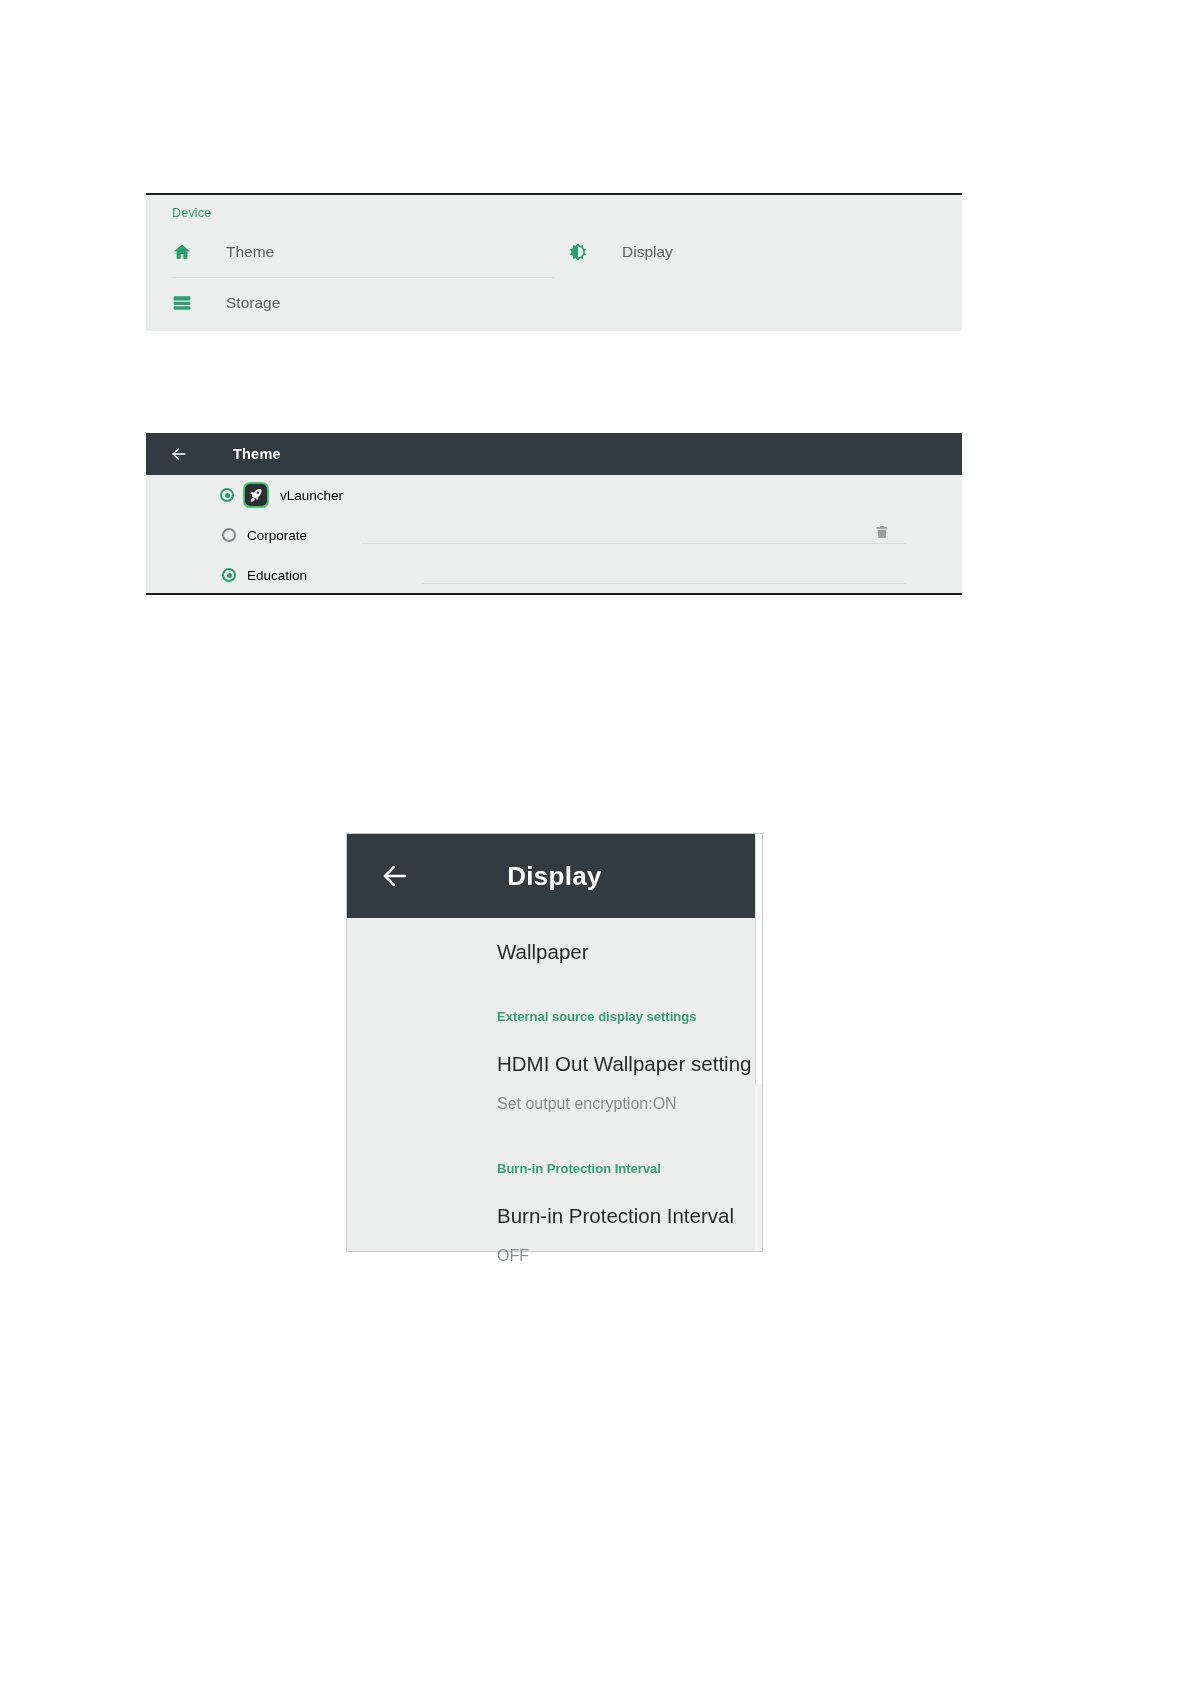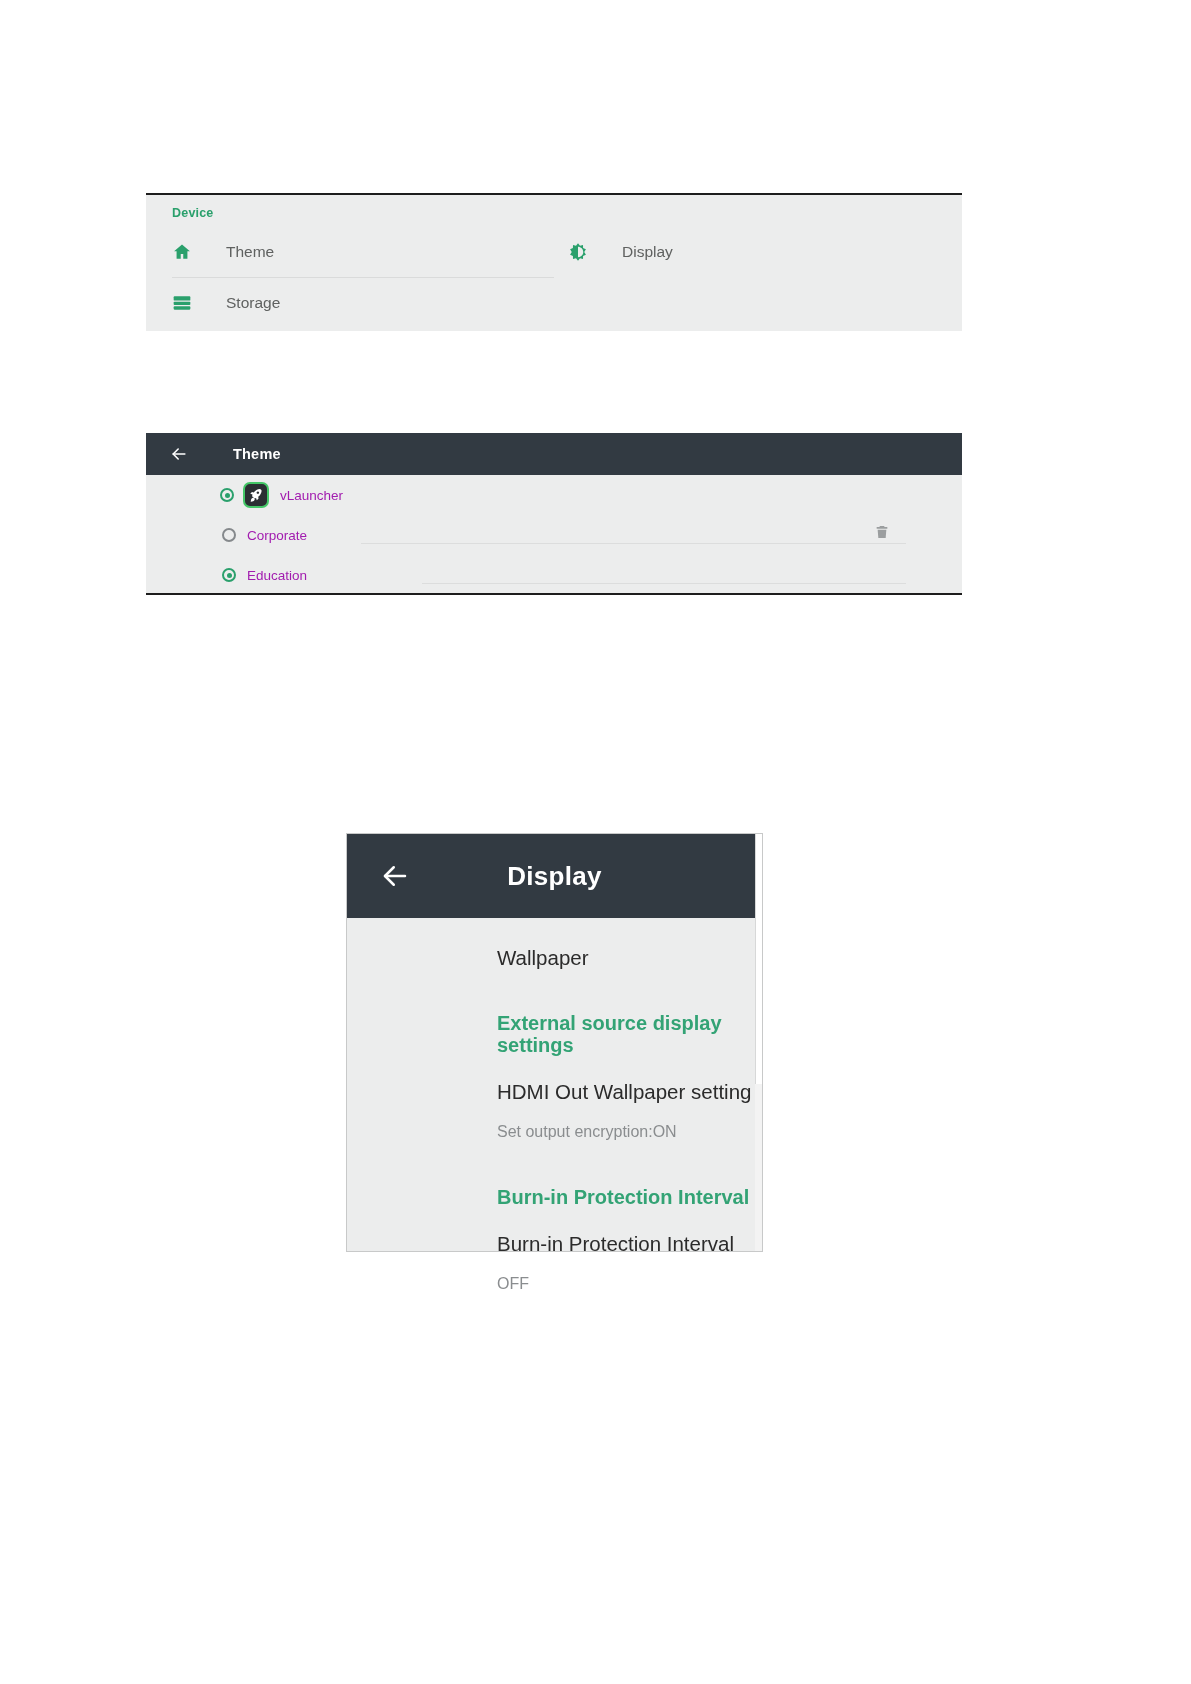--- a/index.html
+++ b/index.html
@@ -21,21 +21,21 @@
     left: 146px;
     top: 193px;
     width: 816px;
     height: 138px;
     background: #eceded;
     border-top: 2px solid #1d1d1d;
     box-sizing: border-box;
   }
   .device-header {
     font-size: 12.5px;
-    font-weight: bold;
+    font-weight: normal;
     color: #2aa06c;
     padding: 11px 0 0 26px;
     letter-spacing: .2px;
   }
   .device-grid {
     display: flex;
     width: 100%;
     margin-top: 6px;
   }
   .device-col {
@@ -142,21 +142,21 @@
     border: 2px solid #44c767;
     margin-left: 9px;
     display: flex;
     align-items: center;
     justify-content: center;
     flex: 0 0 26px;
     box-sizing: border-box;
   }
   .theme-label {
     font-size: 13.5px;
-    color: #a21caf;
+    color: #000000;
     margin-left: 11px;
   }
   .theme-underline {
     position: absolute;
     height: 1px;
     background: #dcdddd;
   }
   .trash-btn {
     position: absolute;
     right: 68px;
@@ -212,38 +212,38 @@
     position: absolute;
     right: 0px;
     top: 0px;
     width: 7px;
     height: 250px;
     background: #ffffff;
     border-left: 1px solid #d7d8d8;
     box-sizing: border-box;
   }
   .display-body {
-    padding: 26px 0 0 0;
+    padding: 20px 0 0 0;
   }
   .d-item {
     padding: 0 0 0 150px;
   }
   .d-item-title {
     font-size: 20.5px;
     color: #2b2b2b;
     line-height: 28px;
   }
   .d-item-sub {
     font-size: 16px;
     color: #8a8d8f;
     line-height: 24px;
     margin-top: 14px;
   }
   .d-section {
-    font-size: 20px;
+    font-size: 13px;
     font-weight: bold;
     color: #33a375;
     padding: 0 0 0 150px;
     line-height: 22px;
   }
   .sp-1 { height: 40px; }
   .sp-2 { height: 22px; }
   .sp-3 { height: 42px; }
   .sp-4 { height: 22px; }
 </style>

